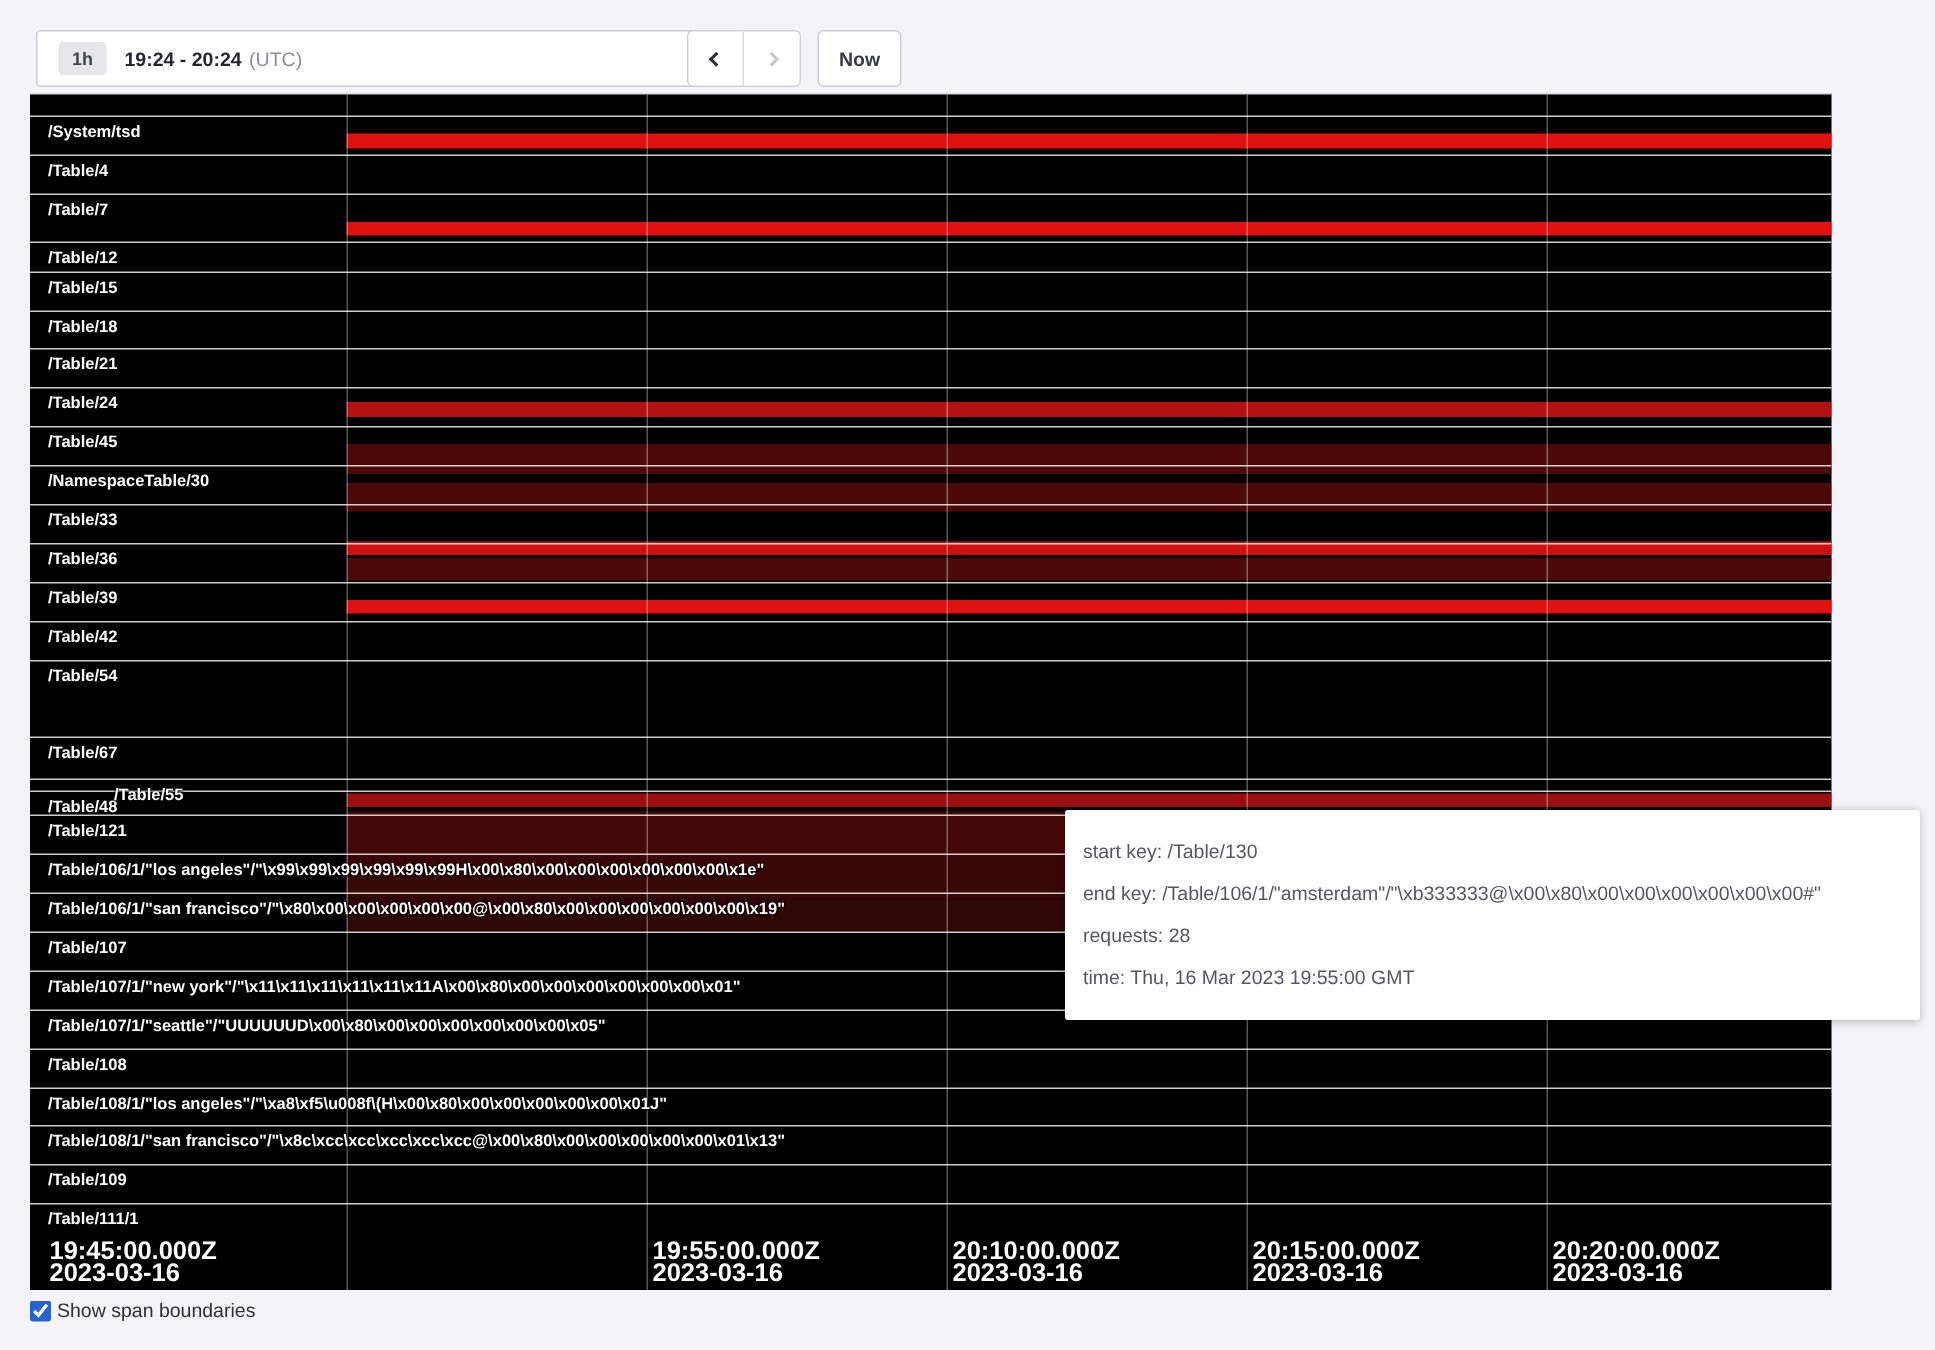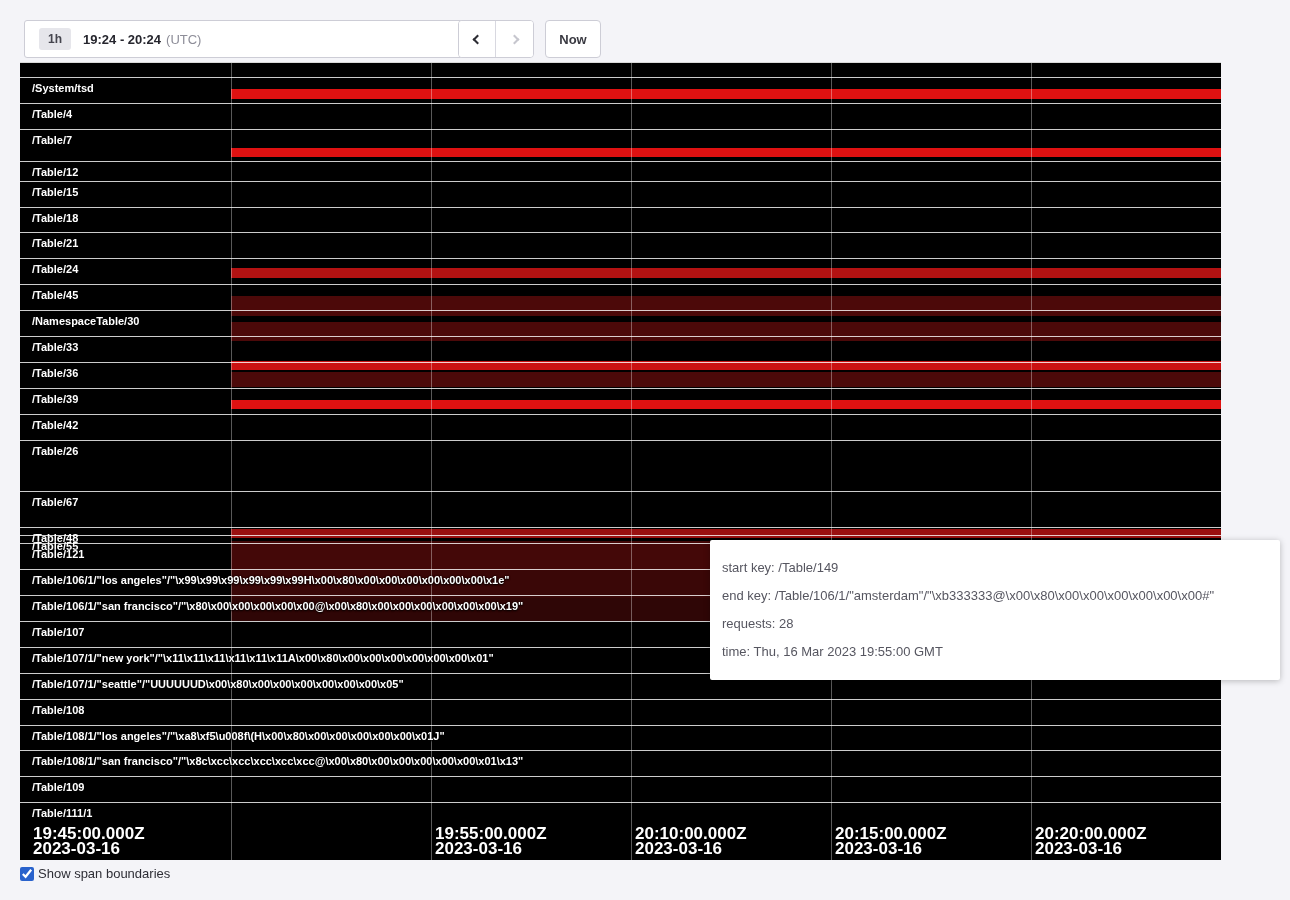--- a/index.html
+++ b/index.html
@@ -106,24 +106,24 @@
       <div class="hrow" style="top: 117.6px;"><span class="hrow-label">/Table/15</span></div>
       <div class="hrow" style="top: 143.5px;"><span class="hrow-label">/Table/18</span></div>
       <div class="hrow" style="top: 169.4px;"><span class="hrow-label">/Table/21</span></div>
       <div class="hrow" style="top: 195.3px;"><span class="hrow-label">/Table/24</span></div>
       <div class="hrow" style="top: 221.2px;"><span class="hrow-label">/Table/45</span></div>
       <div class="hrow" style="top: 247.1px;"><span class="hrow-label">/NamespaceTable/30</span></div>
       <div class="hrow" style="top: 273px;"><span class="hrow-label">/Table/33</span></div>
       <div class="hrow" style="top: 298.9px;"><span class="hrow-label">/Table/36</span></div>
       <div class="hrow" style="top: 324.8px;"><span class="hrow-label">/Table/39</span></div>
       <div class="hrow" style="top: 350.7px;"><span class="hrow-label">/Table/42</span></div>
-      <div class="hrow" style="top: 376.6px;"><span class="hrow-label">/Table/26</span></div>
+      <div class="hrow" style="top: 376.6px;"><span class="hrow-label">/Table/54</span></div>
       <div class="hrow" style="top: 423px; margin-top: 41px;"><span class="hrow-label">/Table/48</span></div>
       <div class="hrow" style="top: 428.4px;"><span class="hrow-label">/Table/67</span></div>
-      <div class="hrow" style="top: 472px;"><span class="hrow-label">/Table/55</span></div>
+      <div class="hrow" style="top: 456px; padding-left: 44px;"><span class="hrow-label">/Table/55</span></div>
       <div class="hrow" style="top: 480.2px;"><span class="hrow-label">/Table/121</span></div>
       <div class="hrow" style="top: 506.1px;"><span class="hrow-label">/Table/106/1/"los angeles"/"\x99\x99\x99\x99\x99\x99H\x00\x80\x00\x00\x00\x00\x00\x00\x1e"</span></div>
       <div class="hrow" style="top: 532px;"><span class="hrow-label">/Table/106/1/"san francisco"/"\x80\x00\x00\x00\x00\x00@\x00\x80\x00\x00\x00\x00\x00\x00\x19"</span></div>
       <div class="hrow" style="top: 557.9px;"><span class="hrow-label">/Table/107</span></div>
       <div class="hrow" style="top: 583.8px;"><span class="hrow-label">/Table/107/1/"new york"/"\x11\x11\x11\x11\x11\x11A\x00\x80\x00\x00\x00\x00\x00\x00\x01"</span></div>
       <div class="hrow" style="top: 609.7px;"><span class="hrow-label">/Table/107/1/"seattle"/"UUUUUUD\x00\x80\x00\x00\x00\x00\x00\x00\x05"</span></div>
       <div class="hrow" style="top: 635.6px;"><span class="hrow-label">/Table/108</span></div>
       <div class="hrow" style="top: 661.5px;"><span class="hrow-label">/Table/108/1/"los angeles"/"\xa8\xf5\u008f\(H\x00\x80\x00\x00\x00\x00\x00\x01J"</span></div>
       <div class="hrow" style="top: 687.4px;"><span class="hrow-label">/Table/108/1/"san francisco"/"\x8c\xcc\xcc\xcc\xcc\xcc@\x00\x80\x00\x00\x00\x00\x00\x01\x13"</span></div>
       <div class="hrow" style="top: 713.3px;"><span class="hrow-label">/Table/109</span></div>
@@ -148,21 +148,21 @@
         <div>20:15:00.000Z</div>
         <div>2023-03-16</div>
       </div>
       <div class="axis-label" style="left: 1012px;">
         <div>20:20:00.000Z</div>
         <div>2023-03-16</div>
       </div>
     </div>
 
   <div class="tooltip">
-    <div class="tip-line">start key: /Table/149</div>
+    <div class="tip-line">start key: /Table/130</div>
     <div class="tip-line">end key: /Table/106/1/"amsterdam"/"\xb333333@\x00\x80\x00\x00\x00\x00\x00\x00#"</div>
     <div class="tip-line">requests: 28</div>
     <div class="tip-line">time: Thu, 16 Mar 2023 19:55:00 GMT</div>
   </div>
 
   <label class="footer-check">
     <input type="checkbox" checked="" style="">
     <span>Show span boundaries</span>
   </label>
 

